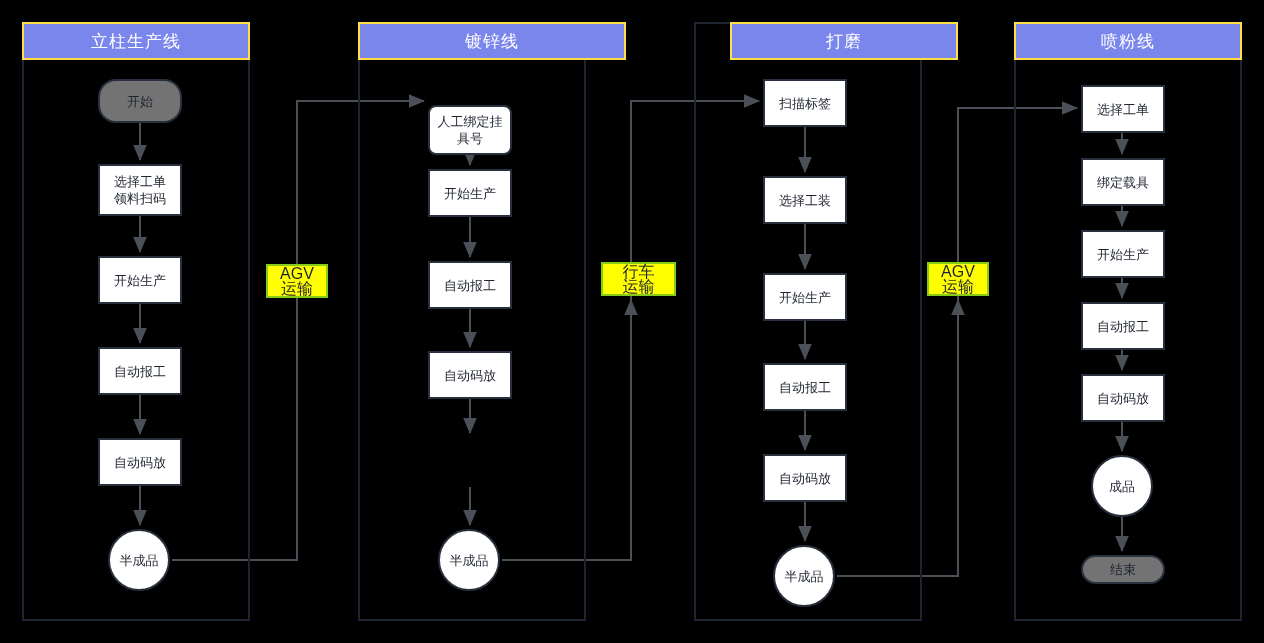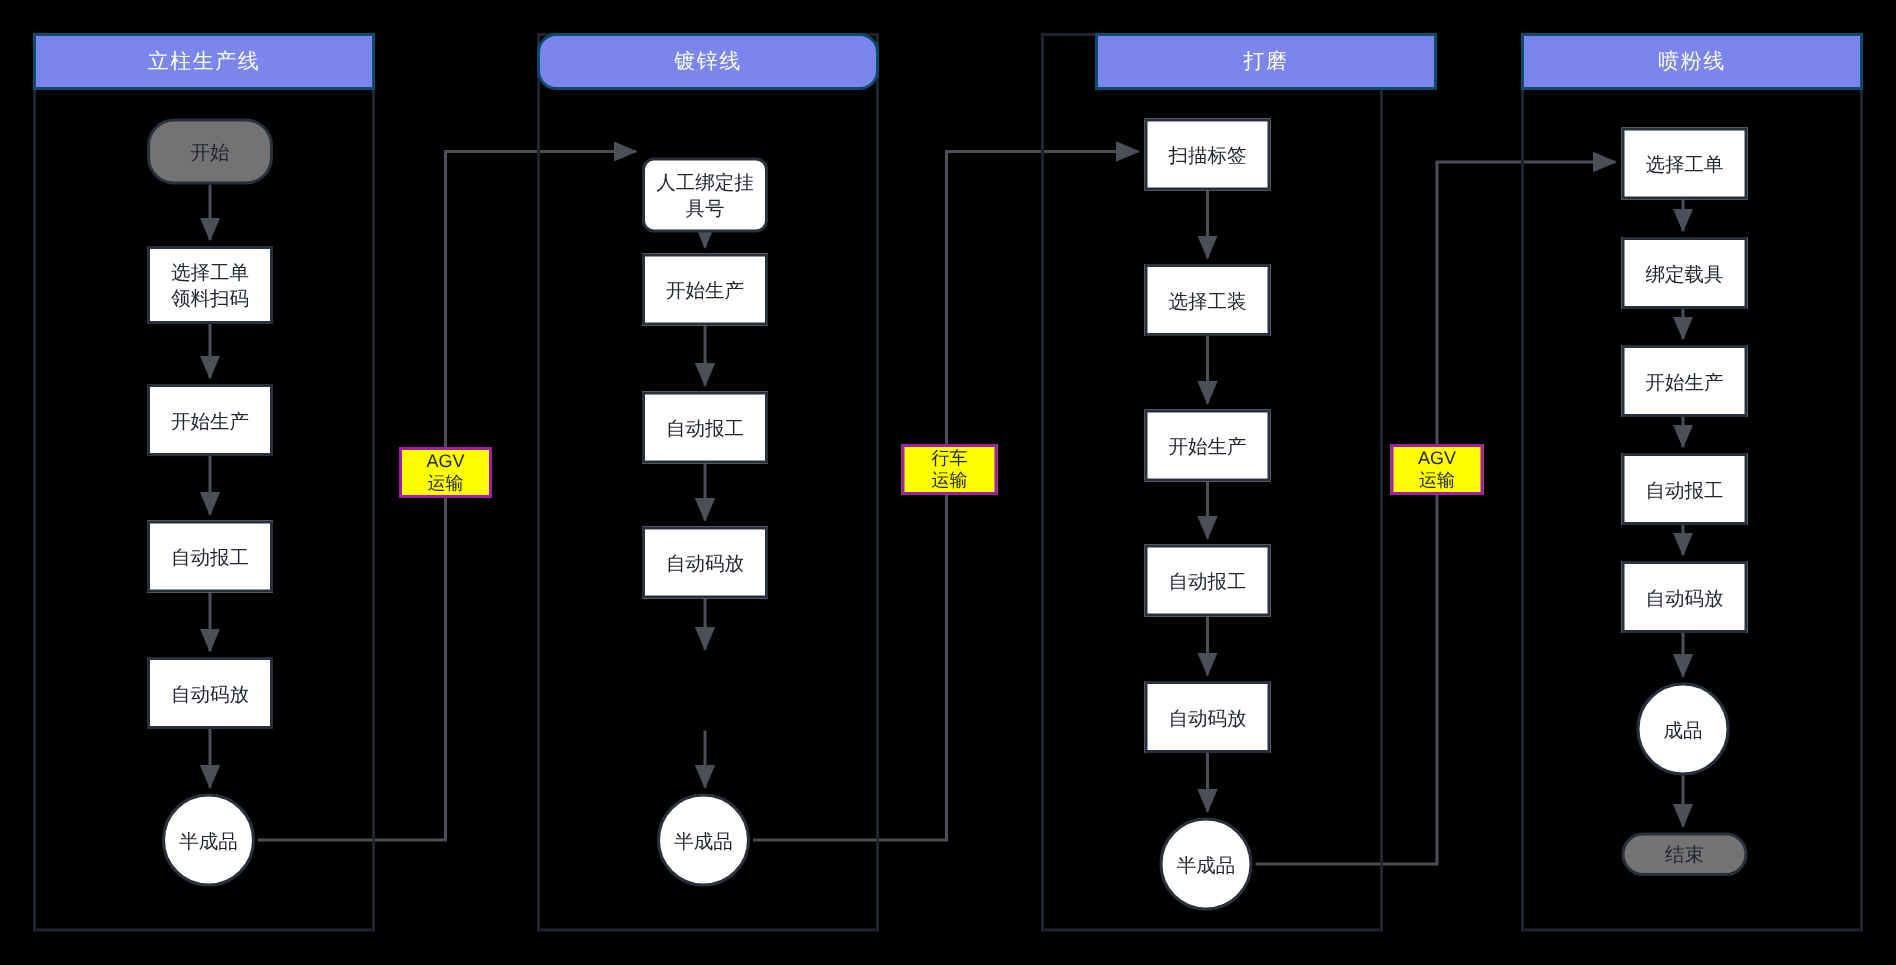--- a/index.html
+++ b/index.html
@@ -6,36 +6,36 @@
   body{
     width:1264px;height:643px;position:relative;overflow:hidden;
     font-family:"Liberation Sans","DejaVu Sans",sans-serif;
     background:#000;color:#1f2430;
   }
   #canvas{position:absolute;inset:0;width:1264px;height:643px;}
   svg.wires{position:absolute;left:0;top:0;width:1264px;height:643px;pointer-events:none;}
 
   .lane{position:absolute;box-sizing:border-box;border:2px solid #1e2430;background:transparent;}
   .lane-header{
-    position:absolute;box-sizing:border-box;border:2px solid #0c4a6e;
-    background:#7b86ec;color:#ffffff;font-size:14px;
+    position:absolute;box-sizing:border-box;border:2px solid #fde047;
+    background:#7b86ec;color:#ffffff;font-size:17px;
     display:flex;align-items:center;justify-content:center;letter-spacing:1px;
   }
 
   .node{
     position:absolute;box-sizing:border-box;background:#ffffff;border:2px solid #28303d;
     display:flex;align-items:center;justify-content:center;text-align:center;
     font-size:13px;line-height:17px;color:#1f2430;white-space:pre-line;
   }
   .node.rounded{border-radius:18px;background:#737373;border-color:#28303d;}
   .node.circle{border-radius:50%;text-align:center;}
   .tag{
-    position:absolute;box-sizing:border-box;background:#ffff00;border:2px solid #a21caf;
+    position:absolute;box-sizing:border-box;background:#ffff00;border:2px solid #84cc16;
     display:flex;align-items:center;justify-content:center;text-align:center;
-    font-size:12px;line-height:15px;color:#1f2430;white-space:pre-line;margin-top:34px;
+    font-size:16px;line-height:15px;color:#1f2430;white-space:pre-line;
   }
 </style>
 </head>
 <body>
 
 <div id="canvas">
 
   <svg class="wires" viewBox="0 0 1264 643">
     <defs>
       <marker id="ah" markerWidth="9" markerHeight="9" refX="7.5" refY="4" orient="auto">
@@ -88,21 +88,21 @@
   <div class="lane-header" style="left:22px;top:22px;width:228px;height:38px;">立柱生产线</div>
   <div class="node rounded" style="left:98px;top:79px;width:84px;height:44px;">开始</div>
   <div class="node" style="left:98px;top:164px;width:84px;height:52px;">选择工单
 领料扫码</div>
   <div class="node" style="left:98px;top:256px;width:84px;height:48px;">开始生产</div>
   <div class="node" style="left:98px;top:347px;width:84px;height:48px;">自动报工</div>
   <div class="node" style="left:98px;top:438px;width:84px;height:48px;">自动码放</div>
   <div class="node circle" style="left:108px;top:529px;width:62px;height:62px;">半成品</div>
 
   <div class="lane" style="left:358px;top:22px;width:228px;height:599px;"></div>
-  <div class="lane-header" style="left:358px;top:22px;width:228px;height:38px;border-radius:13px;">镀锌线</div>
+  <div class="lane-header" style="left:358px;top:22px;width:268px;height:38px;">镀锌线</div>
   <div class="node" style="left:428px;top:77px;width:84px;height:50px;border-radius:8px;margin-top:28px;">人工绑定挂
 具号</div>
   <div class="node" style="left:428px;top:169px;width:84px;height:48px;">开始生产</div>
   <div class="node" style="left:428px;top:261px;width:84px;height:48px;">自动报工</div>
   <div class="node" style="left:428px;top:351px;width:84px;height:48px;">自动码放</div>
   <div class="node circle" style="left:438px;top:529px;width:62px;height:62px;">半成品</div>
 
   <div class="lane" style="left:694px;top:22px;width:228px;height:599px;"></div>
   <div class="lane-header" style="left:694px;top:22px;width:228px;height:38px;margin-left:36px;">打磨</div>
   <div class="node" style="left:763px;top:79px;width:84px;height:48px;">扫描标签</div>
@@ -117,18 +117,18 @@
   <div class="node" style="left:1081px;top:85px;width:84px;height:48px;">选择工单</div>
   <div class="node" style="left:1081px;top:158px;width:84px;height:48px;">绑定载具</div>
   <div class="node" style="left:1081px;top:230px;width:84px;height:48px;">开始生产</div>
   <div class="node" style="left:1081px;top:302px;width:84px;height:48px;">自动报工</div>
   <div class="node" style="left:1081px;top:374px;width:84px;height:48px;">自动码放</div>
   <div class="node circle" style="left:1091px;top:455px;width:62px;height:62px;">成品</div>
   <div class="node rounded" style="left:1081px;top:555px;width:84px;height:29px;">结束</div>
 
   <div class="tag" style="left:266px;top:264px;width:62px;height:34px;">AGV
 运输</div>
-  <div class="tag" style="left:601px;top:262px;width:64px;height:34px;">行车
+  <div class="tag" style="left:601px;top:262px;width:75px;height:34px;">行车
 运输</div>
   <div class="tag" style="left:927px;top:262px;width:62px;height:34px;">AGV
 运输</div>
 
 </div>
 
 </body></html>

